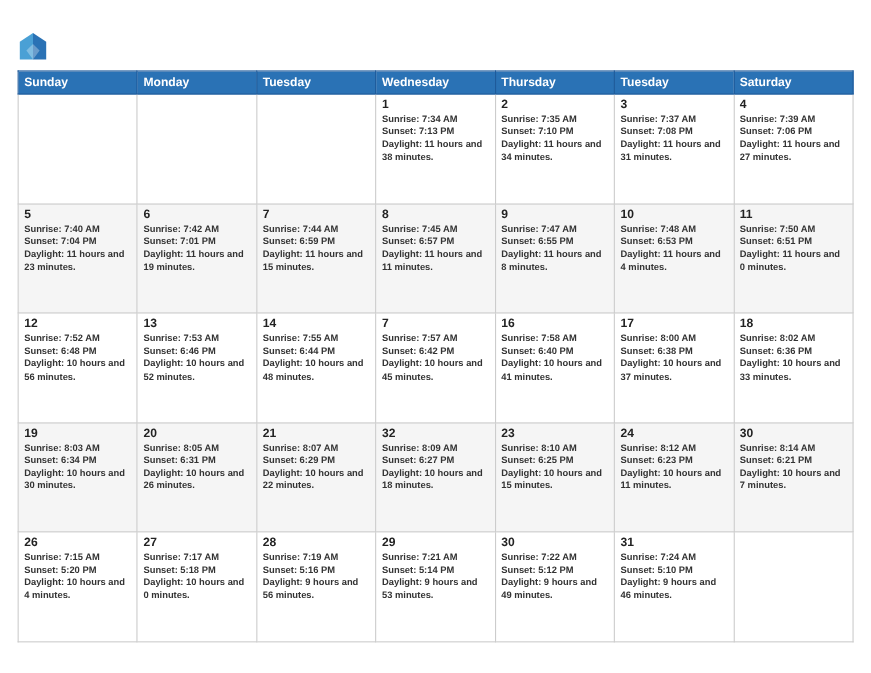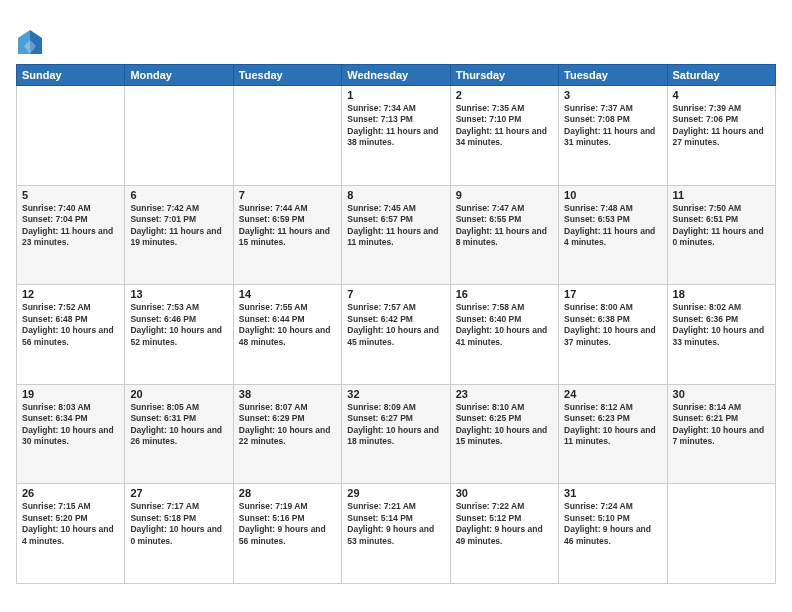--- a/index.html
+++ b/index.html
@@ -216,21 +216,21 @@
         <tr>
           <td>
             <span class="day-number">19</span>
 <div class="day-info">Sunrise: 8:03 AM<br>Sunset: 6:34 PM<br>Daylight: 10 hours and 30 minutes.</div>
           </td>
           <td>
             <span class="day-number">20</span>
 <div class="day-info">Sunrise: 8:05 AM<br>Sunset: 6:31 PM<br>Daylight: 10 hours and 26 minutes.</div>
           </td>
           <td>
-            <span class="day-number">38</span>
+            <span class="day-number">21</span>
 <div class="day-info">Sunrise: 8:07 AM<br>Sunset: 6:29 PM<br>Daylight: 10 hours and 22 minutes.</div>
           </td>
           <td>
             <span class="day-number">32</span>
 <div class="day-info">Sunrise: 8:09 AM<br>Sunset: 6:27 PM<br>Daylight: 10 hours and 18 minutes.</div>
           </td>
           <td>
             <span class="day-number">23</span>
 <div class="day-info">Sunrise: 8:10 AM<br>Sunset: 6:25 PM<br>Daylight: 10 hours and 15 minutes.</div>
           </td>

